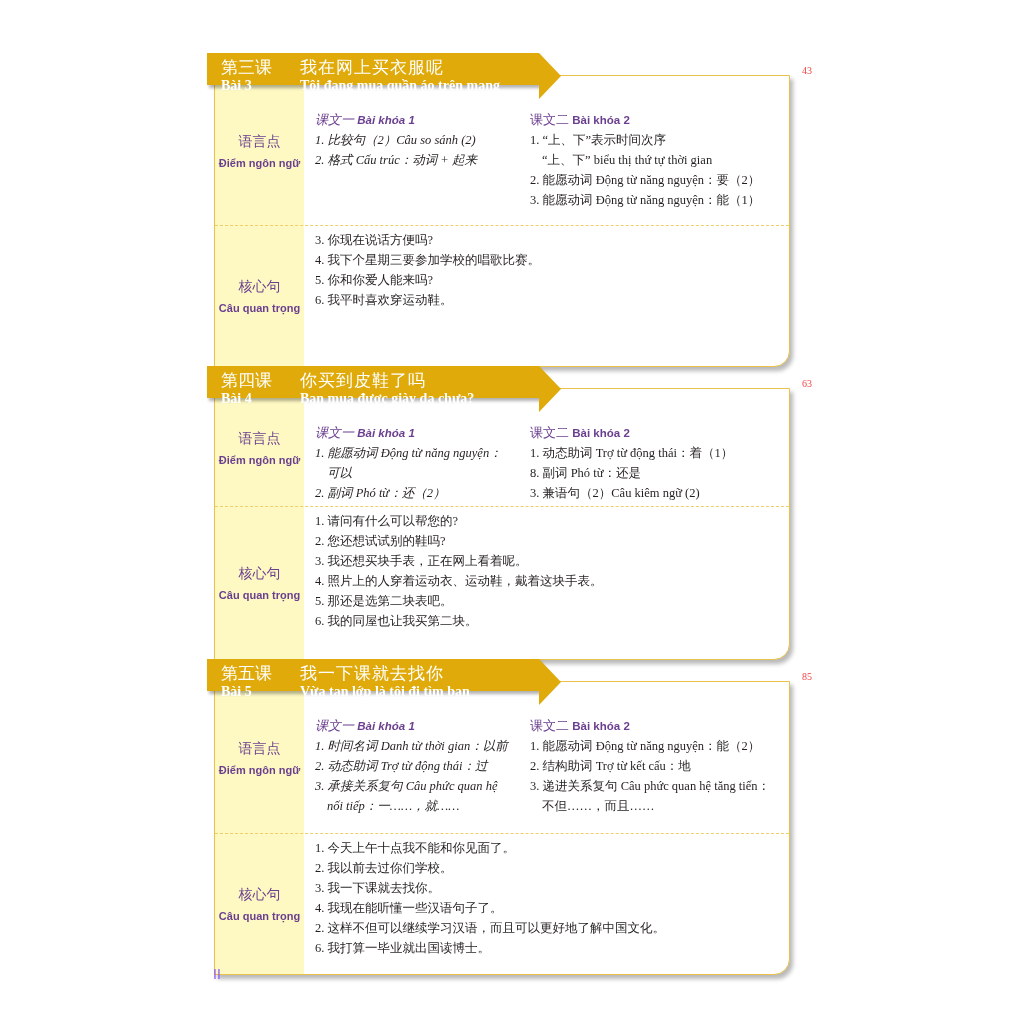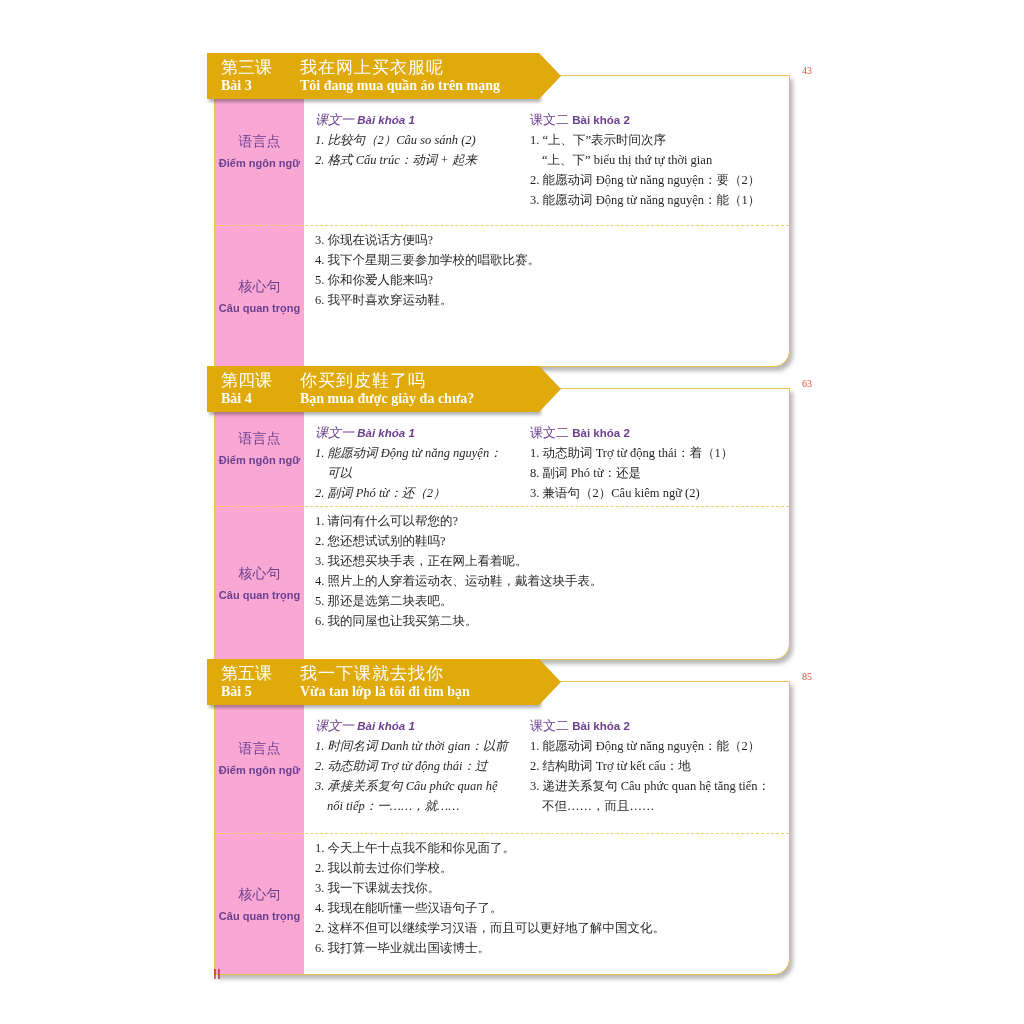--- a/index.html
+++ b/index.html
@@ -10,52 +10,52 @@
     }
     .lesson { position: absolute; left: 207px; width: 600px; }
     .panel {
       position: absolute; left: 7px; top: 22px; width: 574px;
       border: 1.5px solid #e8c24a; border-bottom-right-radius: 16px;
       background: #fff;
       box-shadow: 3px 4px 4px rgba(0,0,0,0.28);
       overflow: hidden;
     }
     .banner {
-      position: absolute; left: 0; top: 0; height: 46px; width: 332px;
+      position: absolute; left: 0; top: 0; height: 32px; width: 332px;
       background: #dfaa0a; color: #fff;
       box-shadow: 2px 3px 3px rgba(0,0,0,0.3);
       z-index: 3;
     }
     .banner::after {
       content: ""; position: absolute; right: -22px; top: 0;
       border-top: 23px solid transparent; border-bottom: 23px solid transparent;
       border-left: 22px solid #dfaa0a;
     }
     .banner .cn-num { position: absolute; left: 14px; top: 3px; font-size: 17px; font-family: "DejaVu Sans", sans-serif; }
     .banner .cn-title { position: absolute; left: 93px; top: 3px; font-size: 17px; font-family: "DejaVu Serif", serif; letter-spacing: 1px; }
     .banner .vn-num { position: absolute; left: 14px; top: 25px; font-size: 14px; font-weight: bold; }
     .banner .vn-title { position: absolute; left: 93px; top: 25px; font-size: 14px; font-weight: bold; }
     .pagenum { position: absolute; left: 595px; top: 12px; color: #ef4444; font-size: 10px; }
     .row { display: flex; position: relative; }
     .row .label {
-      width: 89px; background: #f9a8d4; display: flex; flex-direction: column;
+      width: 89px; background: #fef9c3; display: flex; flex-direction: column;
       align-items: center; justify-content: center; text-align: center;
       color: #6b3f8f; flex-shrink: 0;
     }
     .label .l-cn { font-family: "DejaVu Sans", sans-serif; font-size: 14px; margin-bottom: 6px; }
     .label .l-vn { font-family: "Liberation Sans", sans-serif; font-weight: bold; font-size: 11px; }
     .row .content { flex: 1; padding: 4px 0 6px 11px; font-size: 12.5px; line-height: 20px; }
     .divider { position: absolute; left: 0; right: 0; bottom: 0; border-bottom: 1.5px dashed #f0cf6a; }
     .grammar { display: flex; }
     .gcol1 { width: 215px; font-style: italic; }
     .gcol2 { flex: 1; }
     .ghead { color: #6b3f8f; font-size: 13px; }
     .ghead .gh-vn { font-family: "Liberation Sans", sans-serif; font-weight: bold; font-size: 11.5px; }
     .indent { padding-left: 12px; }
-    .footer-mark { position: absolute; left: 213px; top: 966px; font-size: 14px; font-family: "Liberation Sans", sans-serif; color: #b91c1c; }
+    .footer-mark { position: absolute; left: 213px; top: 966px; font-size: 14px; font-family: "Liberation Sans", sans-serif; color: #8b5cf6; }
   </style>
 </head>
 <body>
 
 <div id="lessons-root">
   <div class="lesson" style="top: 53px;">
     <div class="banner">
       <span class="cn-num">第三课</span>
       <span class="cn-title">我在网上买衣服呢</span>
       <span class="vn-num">Bài 3</span>

